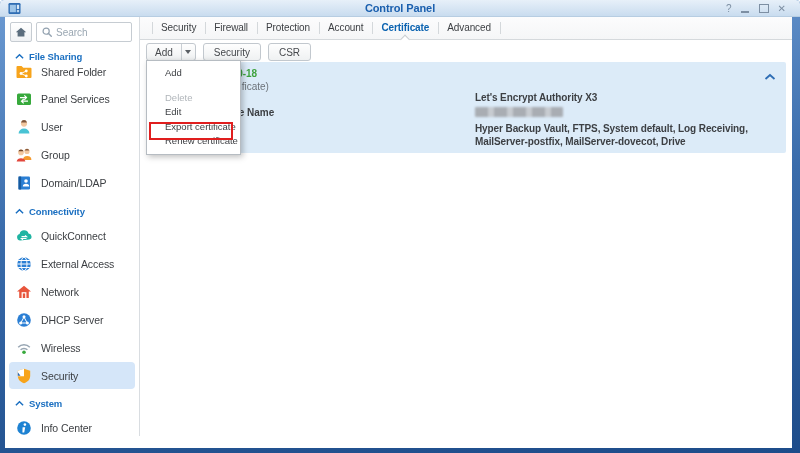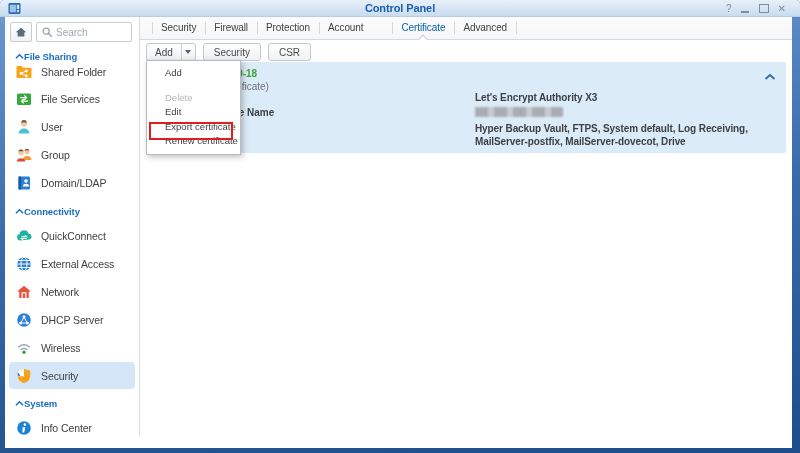--- a/index.html
+++ b/index.html
@@ -27,37 +27,37 @@
   .home-btn { position:absolute; left:5px; top:5px; width:22px; height:20px;
               border:1px solid #c6ccd2; border-radius:2px; background:linear-gradient(#fff,#f0f2f4);
               display:flex; align-items:center; justify-content:center; }
   .search-box { position:absolute; left:31px; top:5px; width:96px; height:20px;
                 border:1px solid #c6ccd2; border-radius:2px; background:#fff;
                 display:flex; align-items:center; padding:0 4px; gap:3px; }
   .search-box input { border:none; outline:none; width:70px; font-size:10px; color:#444;
                       font-family:"Liberation Sans",sans-serif; }
   .search-box input::placeholder { color:#9aa7b2; }
   .side-hdr { position:absolute; left:0; width:100%; height:16px; display:flex; align-items:center;
-              padding-left:10px; cursor:pointer; }
+              gap:5px; padding-left:10px; cursor:pointer; }
   .side-hdr .hlbl { font-size:9.5px; font-weight:bold; color:#1a6fc1; letter-spacing:-0.1px; }
   .side-item { position:absolute; left:4px; right:4px; height:27px; display:flex; align-items:center;
                gap:8px; padding-left:6px; border-radius:4px; cursor:pointer;text-align:right; }
   .side-item .icn { width:18px; height:18px; flex:0 0 18px; }
   .side-item .lbl { font-size:10.5px; color:#3c3f43; letter-spacing:-0.1px; }
   .side-item.selected { background:#d5e6f9; }
   
   .main { position:absolute; left:135px; top:0; right:0; bottom:0; background:#fff; }
   .tabbar { position:absolute; left:0; right:0; top:0; height:23px;
             background:linear-gradient(#fcfcfd,#f5f6f7); border-bottom:1px solid #d5d9dc;
             display:flex; padding-left:12px; }
   .tab { position:relative; padding:0 9px; line-height:22px; font-size:10px; color:#3c3f43;
          cursor:pointer; letter-spacing:-0.1px; }
   .tab::before { content:''; position:absolute; left:0; top:5px; bottom:5px; width:1px; background:#d4d8db; }
   .tab:last-of-type::after { content:''; position:absolute; right:-1px; top:5px; bottom:5px; width:1px; background:#d4d8db; }
-  .tab.active { color:#0a62b0; font-weight:normal;margin-left:20px; }
+  .tab.active { color:#0a62b0; font-weight:bold; }
   .notch { position:absolute; left:50%; bottom:-4px; width:7px; height:7px; background:#fff;
            border-left:1px solid #c9cdd1; border-top:1px solid #c9cdd1;
            transform:translateX(-50%) rotate(45deg); z-index:3; }
   .toolbar { position:absolute; left:6px; top:26px; height:18px; display:flex; gap:7px; }
   .btn { height:18px; border:1px solid #c2c8ce; border-radius:3px; color:#45484c; font-size:10px;
          background:linear-gradient(#fefefe,#eff1f2); display:inline-flex; align-items:center;
          padding:0 10px; cursor:pointer; }
   .btn.split { padding:0; }
   .btn.split .btn-main { padding:0 8px; }
   .btn.split .btn-arrow { width:14px; align-self:stretch; display:flex; align-items:center;
@@ -152,21 +152,21 @@
       <div class="side-item" style="top:68px">
         <span class="icn">
           <svg viewBox="0 0 18 18">
               <rect x="2" y="3.5" width="14" height="11.5" rx="1.5" fill="#37a93c"></rect>
               <g stroke="#fff" stroke-width="1.2" fill="none">
                 <path d="M5 7.6h6.5M9.3 5.4l2.2 2.2-2.2 2.2"></path>
                 <path d="M13 11.2H6.5M8.7 9l-2.2 2.2 2.2 2.2"></path>
               </g>
             </svg>
         </span>
-        <span class="lbl">File Services</span>
+        <span class="lbl">Panel Services</span>
       </div>
 
       <div class="side-item" style="top:96px">
         <span class="icn">
           <svg viewBox="0 0 18 18">
               <circle cx="9" cy="5.6" r="3.1" fill="#f2c7a0"></circle>
               <path d="M6 4.4a3.1 3.1 0 0 1 6 0z" fill="#7d553a"></path>
               <path d="M3.6 15.5a5.4 5 0 0 1 10.8 0z" fill="#49c3d4"></path>
             </svg>
         </span>

